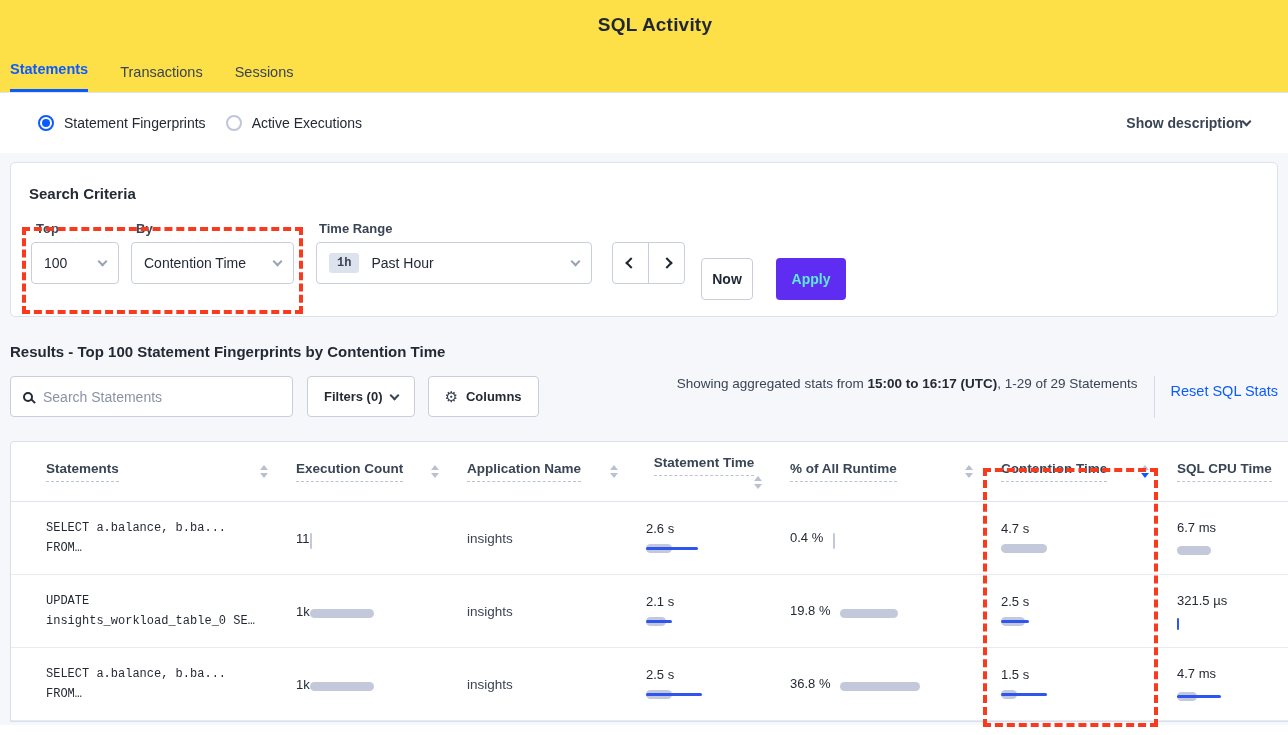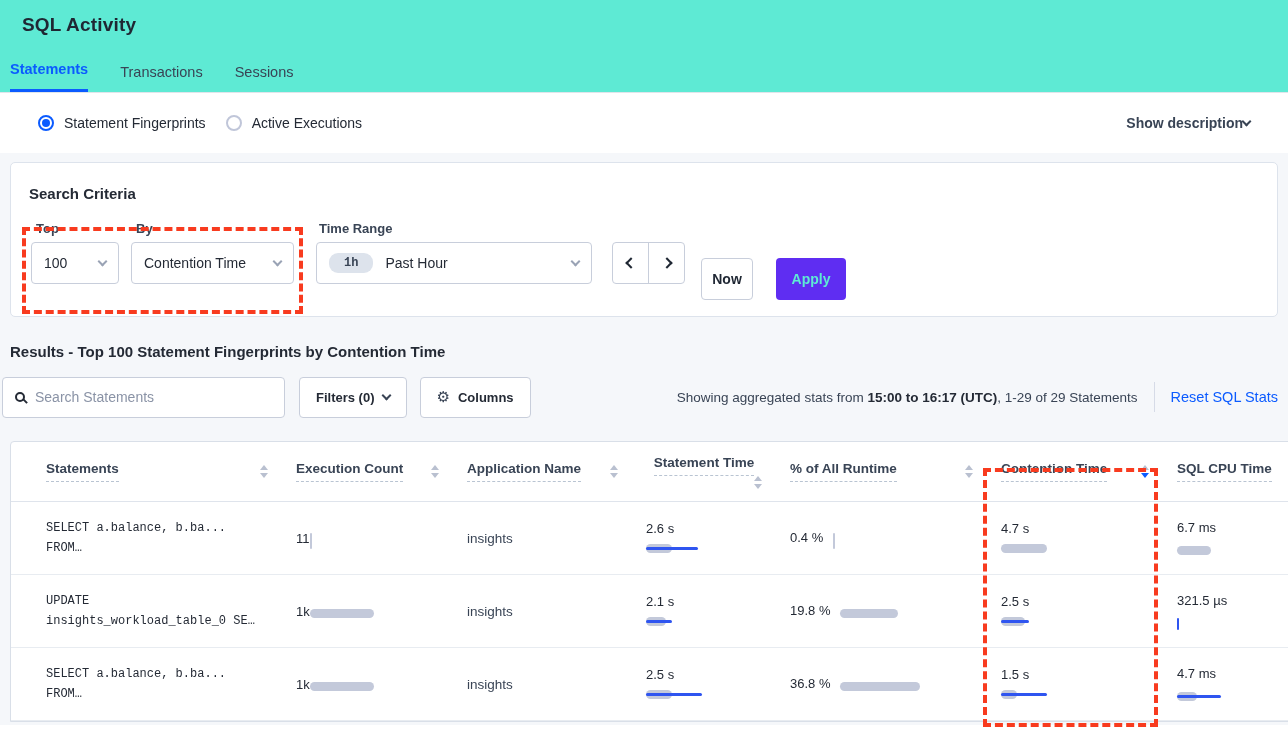--- a/index.html
+++ b/index.html
@@ -1,21 +1,21 @@
 <!DOCTYPE html>
 <html><head>
 <meta charset="utf-8">
 <style>
   * { margin:0; padding:0; box-sizing:border-box; }
   html,body { width:1288px; height:735px; overflow:hidden; background:#fff;
     font-family:"Liberation Sans", sans-serif; color:#242a35; }
   .page { position:relative; width:1288px; height:735px; }
 
   
-  .top { background:#5eead4; }
+  .top { background:#fde047;text-align:center; }
   .page-title { font-size:19px; font-weight:700; color:#1f2733; padding:14px 0 0 22px; letter-spacing:.2px; }
   .tabs { display:flex; align-items:flex-end; margin:24px 0 0 10px; height:32px; position:relative; }
   .tab { font-size:14.5px; color:#394455; padding:0 0 12px 0; margin-right:32px; cursor:pointer; }
   .tab.active { color:#0b5bff; font-weight:600; border-bottom:3px solid #0b5bff; }
   .tab-divider { height:1px; background:#e0e5eb; width:100%; }
 
   
   .radio-row { display:flex; align-items:center; background:#fff; padding:22px 38px 22px 38px; }
   .radio-group { display:flex; align-items:center; margin-right:20px; cursor:pointer; }
   .radio-outer { width:16px; height:16px; border-radius:50%; border:2px solid #0b5bff; display:flex; align-items:center; justify-content:center; margin-right:10px; }
@@ -29,32 +29,32 @@
 
   
   .criteria-card { position:relative; margin:0 10px; height:155px; background:#fff; border:1px solid #dde3ec; border-radius:5px; }
   .criteria-title { position:absolute; left:18px; top:22px; font-size:15px; font-weight:700; color:#242a35; }
   .field-label { position:absolute; font-size:13px; font-weight:700; color:#394455; top:58px; }
   .sel { position:absolute; top:79px; height:42px; background:#fff; border:1px solid #c8cedb; border-radius:4px; display:flex; align-items:center; padding:0 12px; font-size:14px; color:#242a35; cursor:pointer; }
   .sel .chev { margin-left:auto; color:#9aa3b5; }
   .chev { display:inline-block; width:7px; height:7px; border-right:2px solid currentColor; border-bottom:2px solid currentColor; transform:rotate(45deg); margin-top:-3px; }
   .chev-left  { transform:rotate(135deg); margin:0; }
   .chev-right { transform:rotate(-45deg); margin:0; }
-  .time-chip { background:#dde3ec; border-radius:9px; font-size:12px; font-weight:700; color:#394455; padding:3px 15px; margin-right:12px; font-family:"Liberation Mono", monospace; }
+  .time-chip { background:#dde3ec; border-radius:3px; font-size:12px; font-weight:700; color:#394455; padding:3px 8px; margin-right:12px; font-family:"Liberation Mono", monospace; }
   .arrow-group { position:absolute; left:601px; top:79px; width:73px; height:42px; border:1px solid #c8cedb; border-radius:4px; background:#fff; display:flex; }
   .arrow-btn { flex:1; display:flex; align-items:center; justify-content:center; color:#1f2733; cursor:pointer; }
   .arrow-btn:first-child { border-right:1px solid #c8cedb; }
   .arrow-btn .chev-left, .arrow-btn .chev-right { width:8px; height:8px; border-width:2.5px; }
   .btn { position:absolute; top:95px; height:42px; display:flex; align-items:center; justify-content:center; border-radius:4px; font-size:14px; font-weight:700; cursor:pointer; }
   .btn-now { left:690px; width:52px; background:#fff; border:1px solid #c8cedb; color:#1f2733; }
   .btn-apply { left:765px; width:70px; background:#5f2df2; color:#5eead4; border:none; }
 
   
   .results-heading { margin:26px 10px 0 10px; font-size:15px; font-weight:700; color:#242a35; }
-  .toolbar { display:flex; align-items:center; margin:16px 10px 0 2px; height:42px; }
+  .toolbar { display:flex; margin:16px 10px 0 10px; height:42px; }
   .search-box { width:283px; height:41px; border:1px solid #c8cedb; border-radius:4px; background:#fff; display:flex; align-items:center; padding:0 12px; }
   .mag { position:relative; width:10px; height:10px; border:2px solid #242a35; border-radius:50%; flex:none; }
   .mag::after { content:""; position:absolute; width:6px; height:2px; background:#242a35; transform:rotate(45deg); right:-5px; bottom:-2px; }
   .search-box input { border:none; outline:none; font-size:14px; margin-left:10px; width:100%; color:#242a35; font-family:"Liberation Sans", sans-serif; }
   .search-box input::placeholder { color:#8a93a6; }
   .tool-btn { height:41px; border:1px solid #c8cedb; border-radius:4px; background:#fff; display:flex; align-items:center; gap:8px; padding:0 16px; font-size:13px; font-weight:700; color:#242a35; cursor:pointer; }
   .tool-btn.filters { margin-left:14px; }
   .tool-btn.columns { margin-left:13px; }
   .gear { font-size:15px; font-weight:400; color:#394455; }
   .stats-text { margin-left:auto; font-size:13.5px; color:#394455; white-space:nowrap; }

